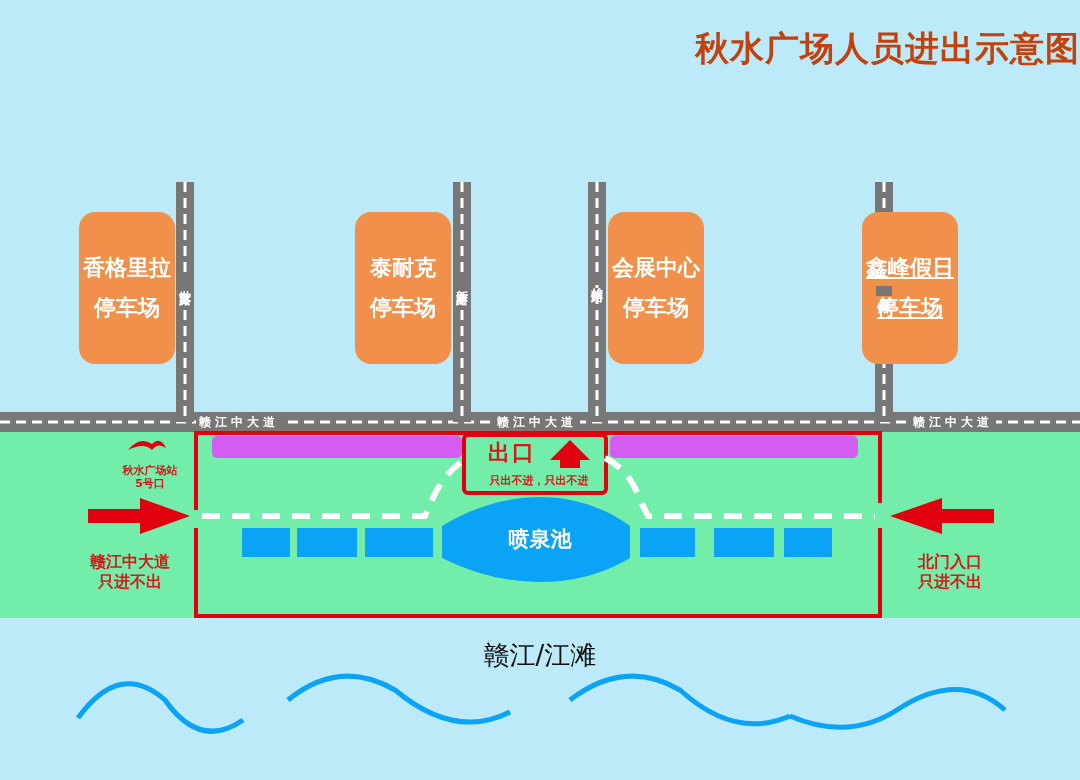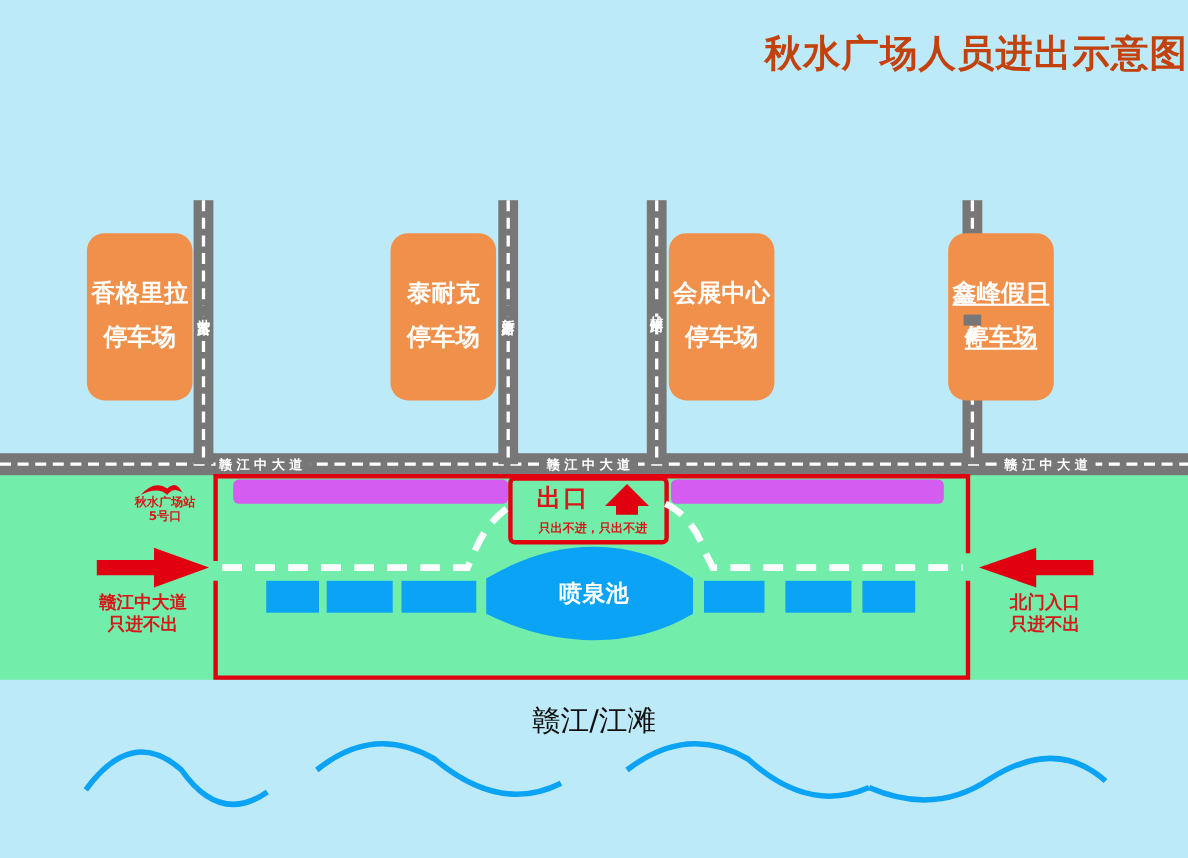--- a/index.html
+++ b/index.html
@@ -4,21 +4,21 @@
   <style>
     html, body { margin: 0; padding: 0; }
     body { width: 1080px; height: 780px; overflow: hidden; background: #bdeaf8; font-family: "DejaVu Sans", "Liberation Sans", sans-serif; }
     #stage { position: relative; width: 1080px; height: 780px; background: #bdeaf8; }
     svg { position: absolute; left: 0; top: 0; }
     .title { position: absolute; left: 0; width: 1080px; top: 26px; text-align: right; font-size: 34px; font-weight: bold; color: #c2410c; letter-spacing: 1px; }
     .subtitle { position: absolute; left: 0; width: 1080px; top: 95px; text-align: center; font-size: 20px; font-weight: bold; color: #111; }
     .lot { position: absolute; width: 96px; height: 152px; background: #f0904a; display: flex; flex-direction: column; align-items: center; justify-content: center; color: #fff; font-weight: bold; font-size: 22px; line-height: 40px; text-align: center; border-radius: 16px; }
     .vroad-label { position: absolute; width: 16px; font-size: 12px; color: #fff; font-weight: bold; background: #777; text-align: center; line-height: 16px; writing-mode: vertical-rl; letter-spacing: 2px; padding: 2px 0; }
     .hroad-label { position: absolute; font-size: 12px; color: #fff; font-weight: bold; background: #777; padding: 0 3px; line-height: 14px; letter-spacing: 4px; }
-    .red-text { position: absolute; color: #d71718; font-weight: bold; text-align: center; }
+    .red-text { position: absolute; color: #d71718; font-weight: bold; text-align: center; margin-top: 14px; }
     .gate-label { font-size: 16px; line-height: 20px; }
     .station { position: absolute; left: 110px; top: 450px; width: 80px; font-size: 11px; line-height: 13px; }
     .exit-title { position: absolute; left: 488px; top: 438px; font-size: 22px; font-weight: bold; color: #d71718; letter-spacing: 2px; }
     .exit-note { position: absolute; left: 476px; top: 473px; width: 126px; font-size: 11px; font-weight: bold; color: #d71718; text-align: center; }
     .pool-label { position: absolute; left: 470px; top: 525px; width: 140px; text-align: center; color: #fff; font-size: 21px; font-weight: bold; }
     .river-label { position: absolute; left: 0; width: 1080px; top: 638px; text-align: center; font-size: 26px; font-weight: normal; color: #111; }
   </style>
 </head>
 <body>
 

